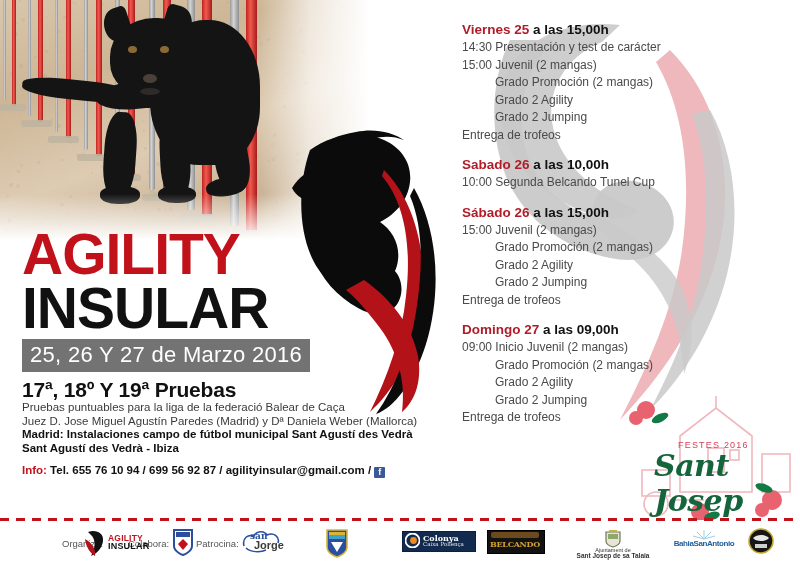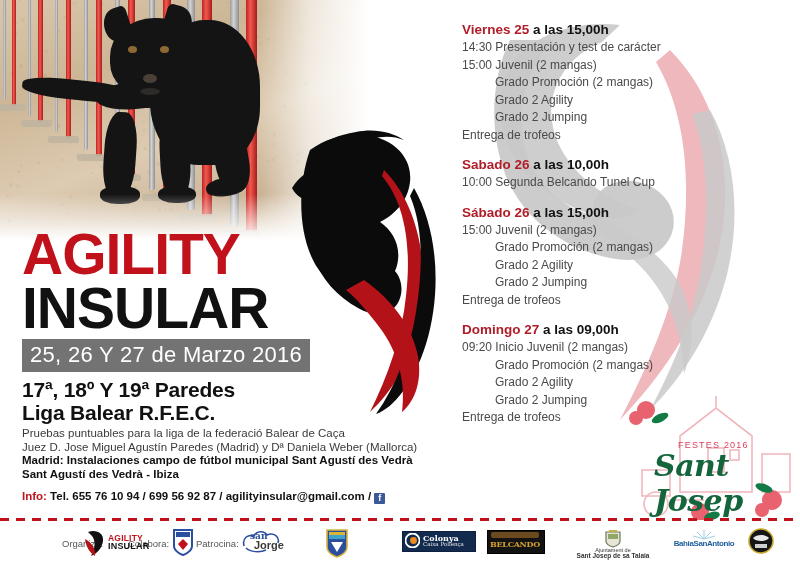--- a/index.html
+++ b/index.html
@@ -427,22 +427,21 @@
     </svg>
   </div>
 
   <div class="title-wrap">
     <div class="t-agility">AGILITY</div>
     <div class="t-insular">INSULAR</div>
     <div class="date-band">25, 26 Y 27 de Marzo 2016</div>
   </div>
 
   <div class="sub">
-    <div class="l1">17ª, 18º Y 19ª Paredes</div>
-    <div class="l2">Liga Balear R.F.E.C.</div>
+    <div class="l1">17ª, 18º Y 19ª Pruebas</div>
     <div class="p">Pruebas puntuables para la liga de la federació Balear de Caça</div>
     <div class="p">Juez D. Jose Miguel Agustín Paredes (Madrid) y Dª Daniela Weber (Mallorca)</div>
     <div class="p">
       <span class="bold red">Madrid:</span>
       <span class="bold">Instalaciones campo de fútbol municipal Sant Agustí des Vedrà</span>
     </div>
     <div class="p bold">Sant Agustí des Vedrà - Ibiza</div>
     <div class="info">
       <span class="red">Info:</span>
       <span>Tel. 655 76 10 94 / 699 56 92 87 / agilityinsular@gmail.com /</span>
@@ -467,21 +466,21 @@
       <div class="blk">
         <div class="blk-h"><span class="d">Sábado 26</span><span> a las 15,00h</span></div>
         <div class="row">15:00 Juvenil (2 mangas)</div>
         <div class="row ind">Grado Promoción (2 mangas)</div>
         <div class="row ind">Grado 2 Agility</div>
         <div class="row ind">Grado 2 Jumping</div>
         <div class="row">Entrega de trofeos</div>
       </div>
       <div class="blk">
         <div class="blk-h"><span class="d">Domingo 27</span><span> a las 09,00h</span></div>
-        <div class="row">09:20 Inicio Juvenil (2 mangas)</div>
+        <div class="row">09:00 Inicio Juvenil (2 mangas)</div>
         <div class="row ind">Grado Promoción (2 mangas)</div>
         <div class="row ind">Grado 2 Agility</div>
         <div class="row ind">Grado 2 Jumping</div>
         <div class="row">Entrega de trofeos</div>
       </div>
     </div>
 
   <div class="santjosep">
     <svg viewBox="0 0 188 128" width="188" height="128">
       <g stroke="#f0b7bd" stroke-width="1.6" fill="none">

